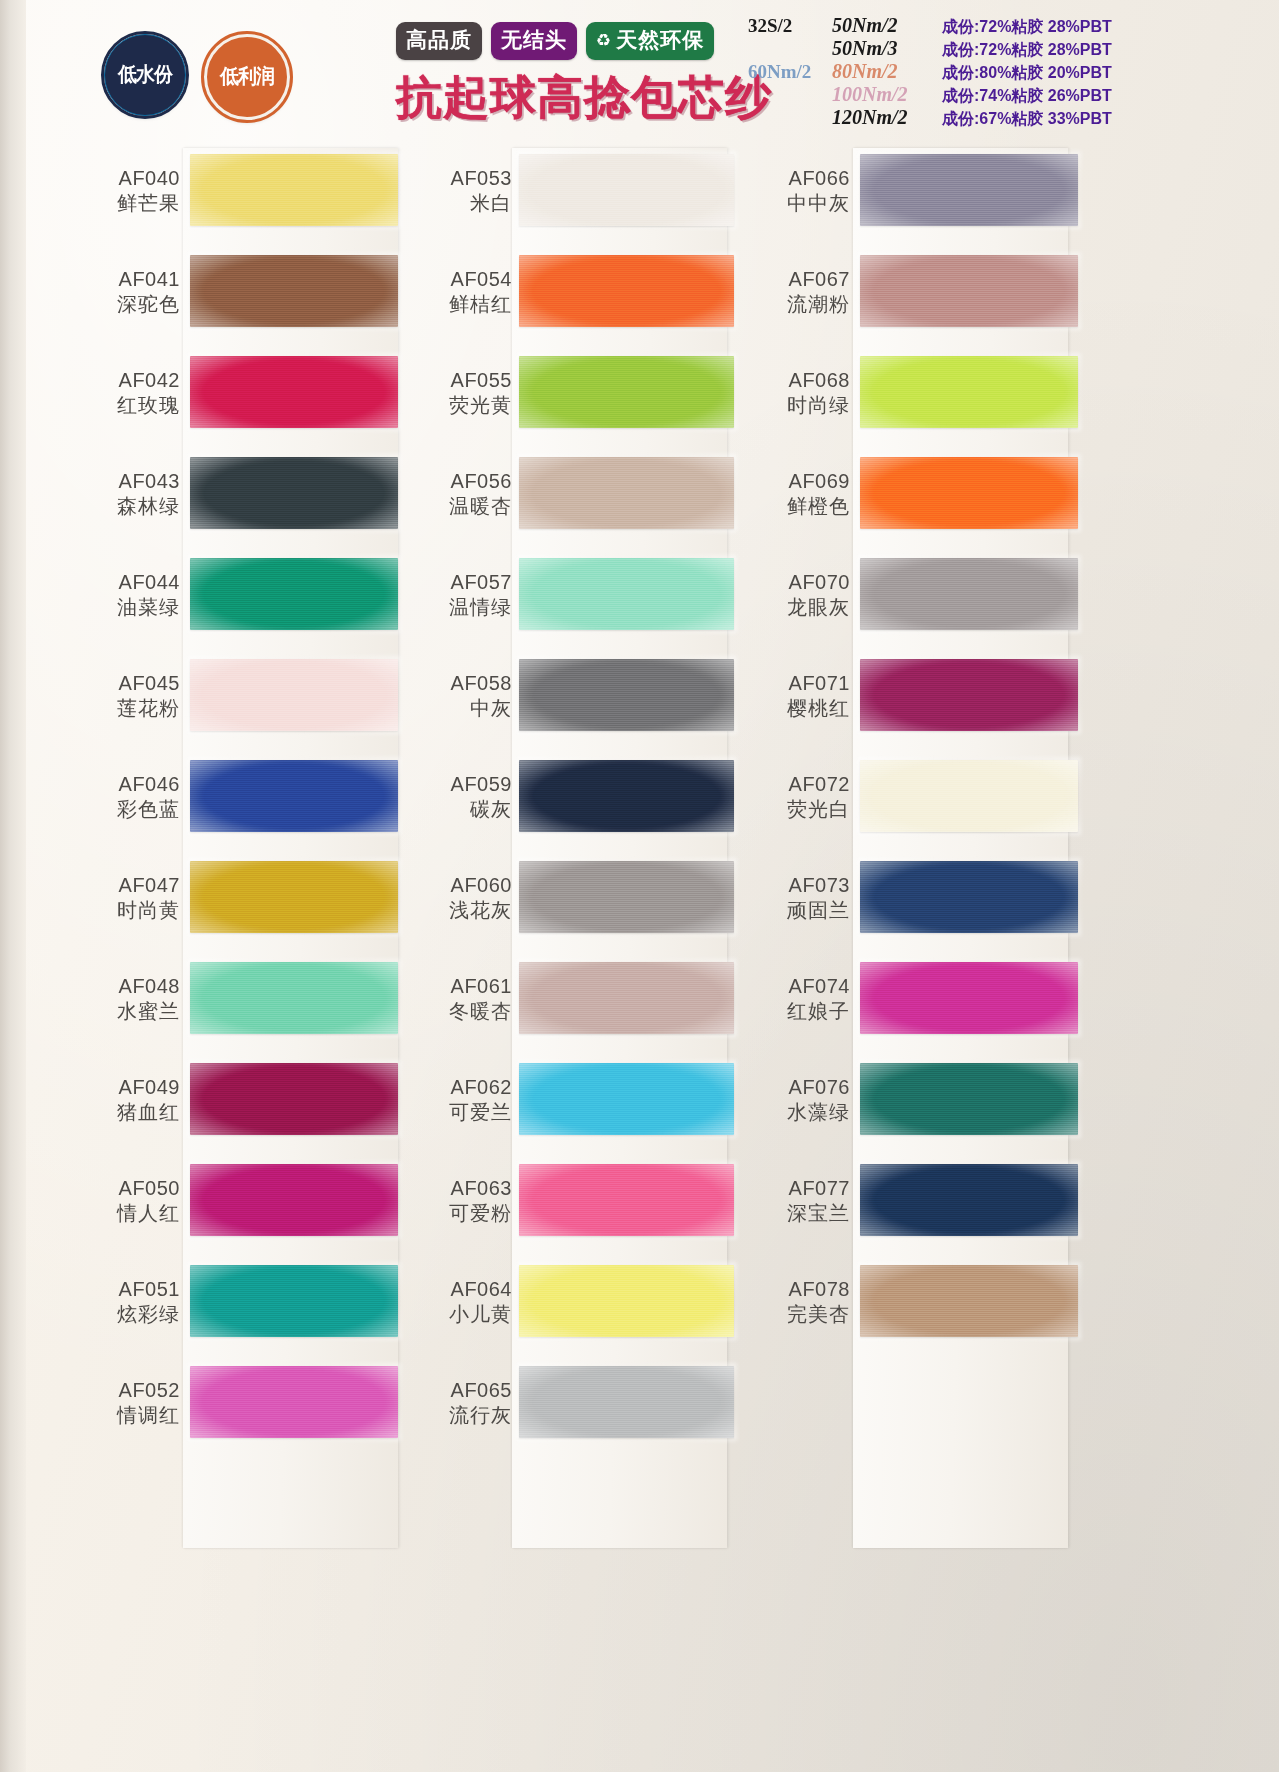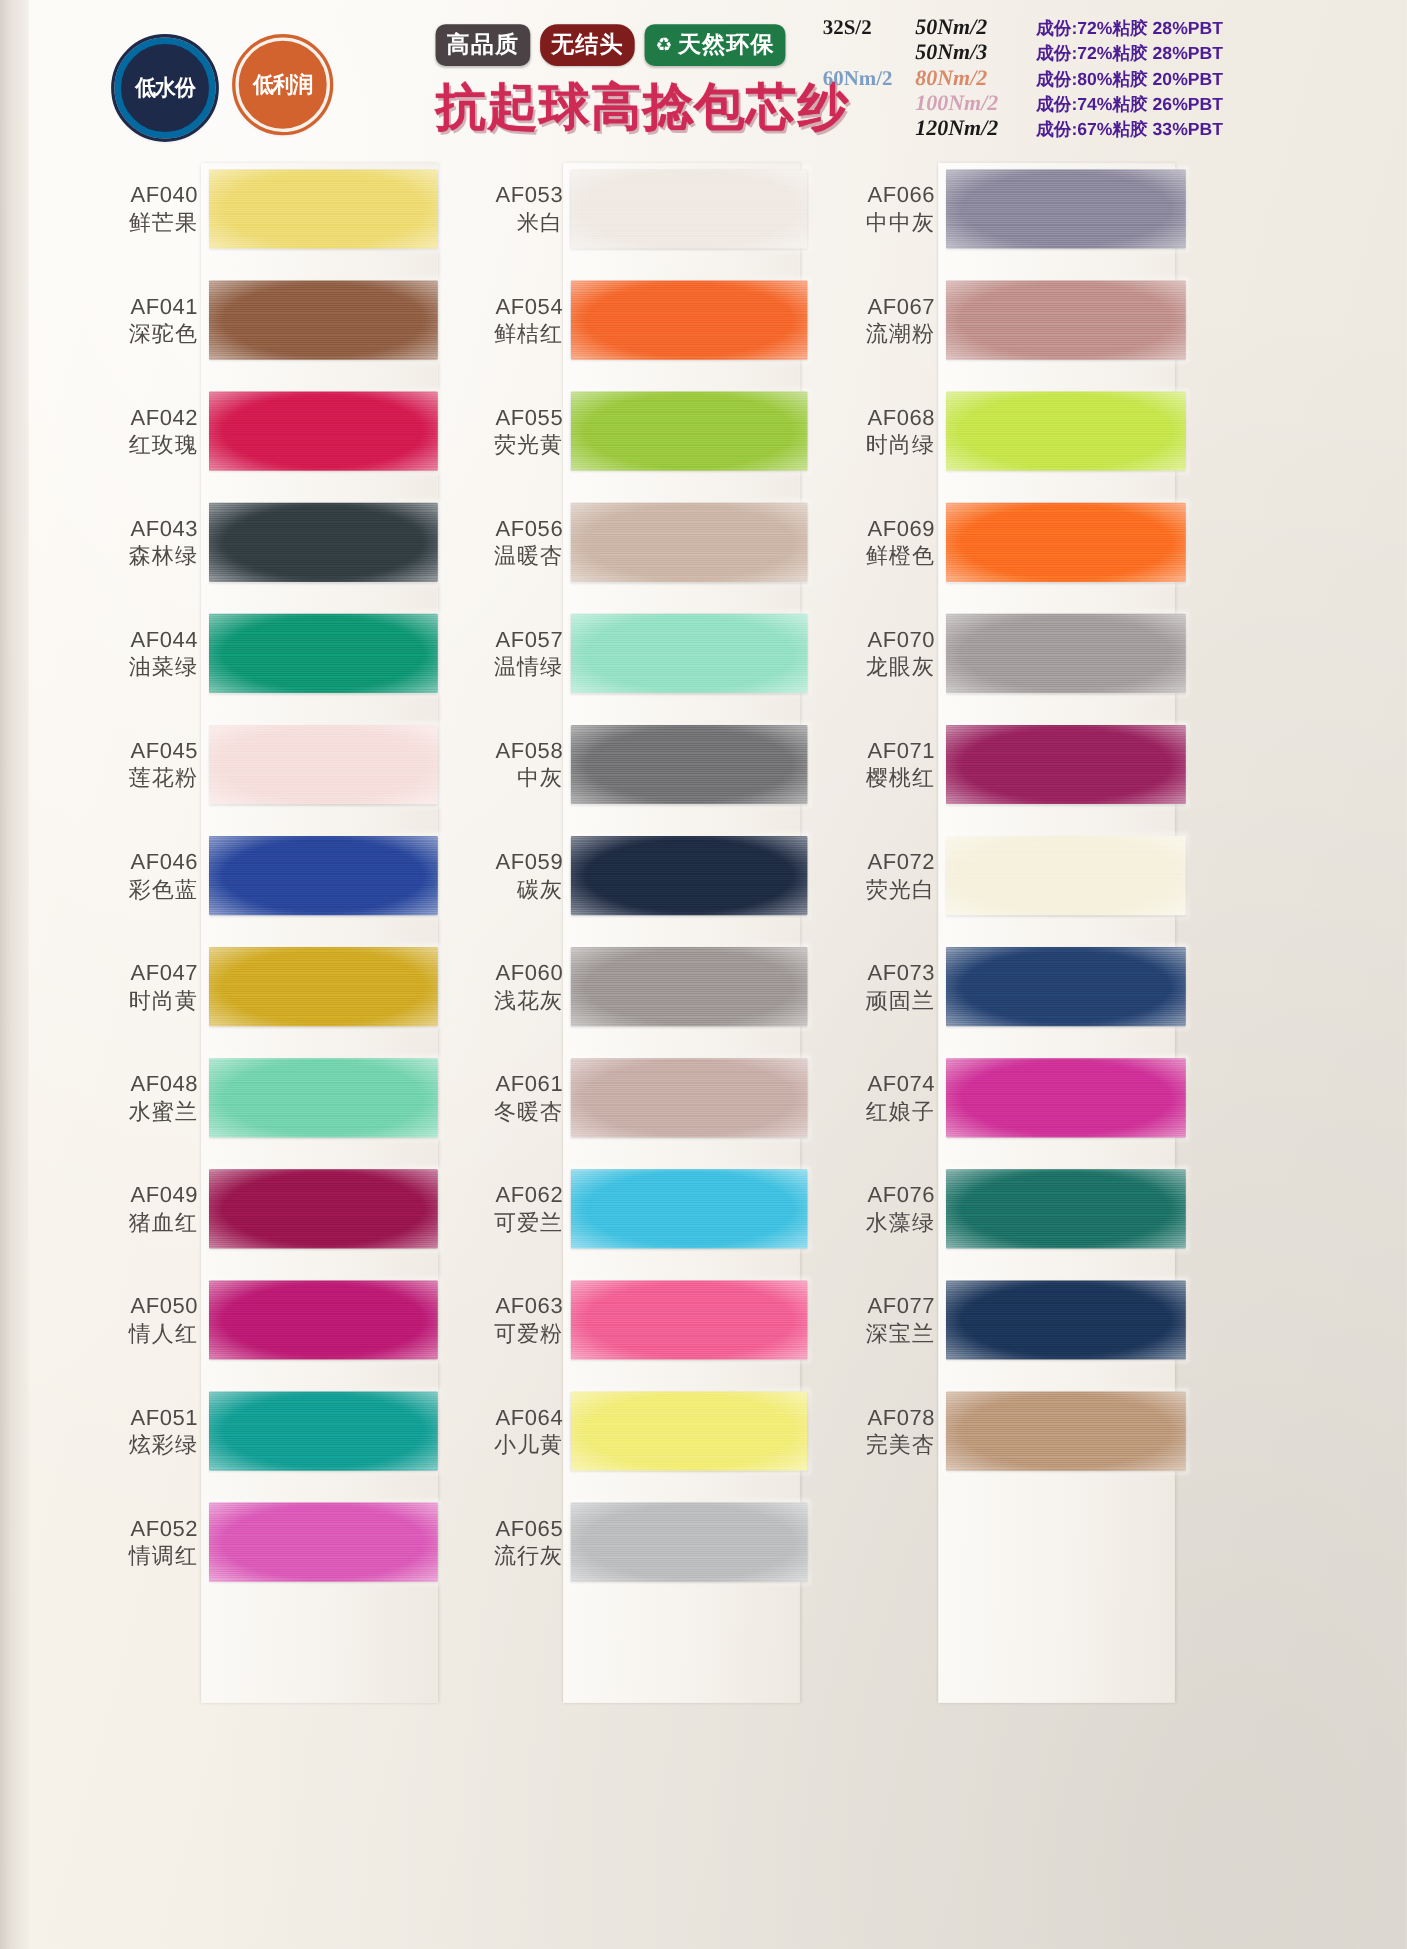--- a/index.html
+++ b/index.html
@@ -32,32 +32,32 @@
   .header{position:absolute;left:0;top:0;width:1279px;height:140px;}
 
   .badge-circles{position:absolute;left:104px;top:34px;display:flex;gap:18px;}
   .circle-badge{
     width:80px;height:80px;border-radius:50%;
     display:flex;align-items:center;justify-content:center;
     color:#fff;font-weight:bold;font-size:19px;letter-spacing:-1px;
     box-shadow:0 2px 4px rgba(0,0,0,.18);
   }
   .circle-badge span{display:block;transform:scaleY(1.06);}
-  .cb-navy{background:#1e2a4a;border:6px solid #0369a1;outline:3px solid #1e2a4a;align-items:center;}
+  .cb-navy{background:#1e2a4a;border:1px solid #0369a1;outline:3px solid #1e2a4a;align-items:center;}
   .cb-orange{background:#d2632e;border:3px solid #f6f1ea;outline:3px solid #d2632e;}
 
   .banner{position:absolute;left:396px;top:22px;width:330px;}
   .pill-row{display:flex;gap:9px;align-items:flex-start;}
   .pill{
     border-radius:9px;color:#fff;font-weight:bold;font-size:21px;
     padding:4px 10px 6px;letter-spacing:1px;white-space:nowrap;
     box-shadow:0 1px 2px rgba(0,0,0,.22);
   }
   .pill-dark{background:#4a4244;}
-  .pill-crimson{background:#7f1d1d;border-radius:16px;}
+  .pill-crimson{background:#701a75;}
   .pill-green{background:#1f7a46;display:flex;align-items:center;gap:4px;}
   .recycle{font-size:17px;line-height:1;}
   .headline{
     margin-top:7px;font-size:46px;font-weight:bold;letter-spacing:1px;
     color:#cf2a55;white-space:nowrap;
     text-shadow:2px 2px 0 rgba(120,20,50,.30), 0 0 1px #cf2a55;
   }
 
   
   .spec{position:absolute;left:748px;top:14px;font-weight:bold;}

